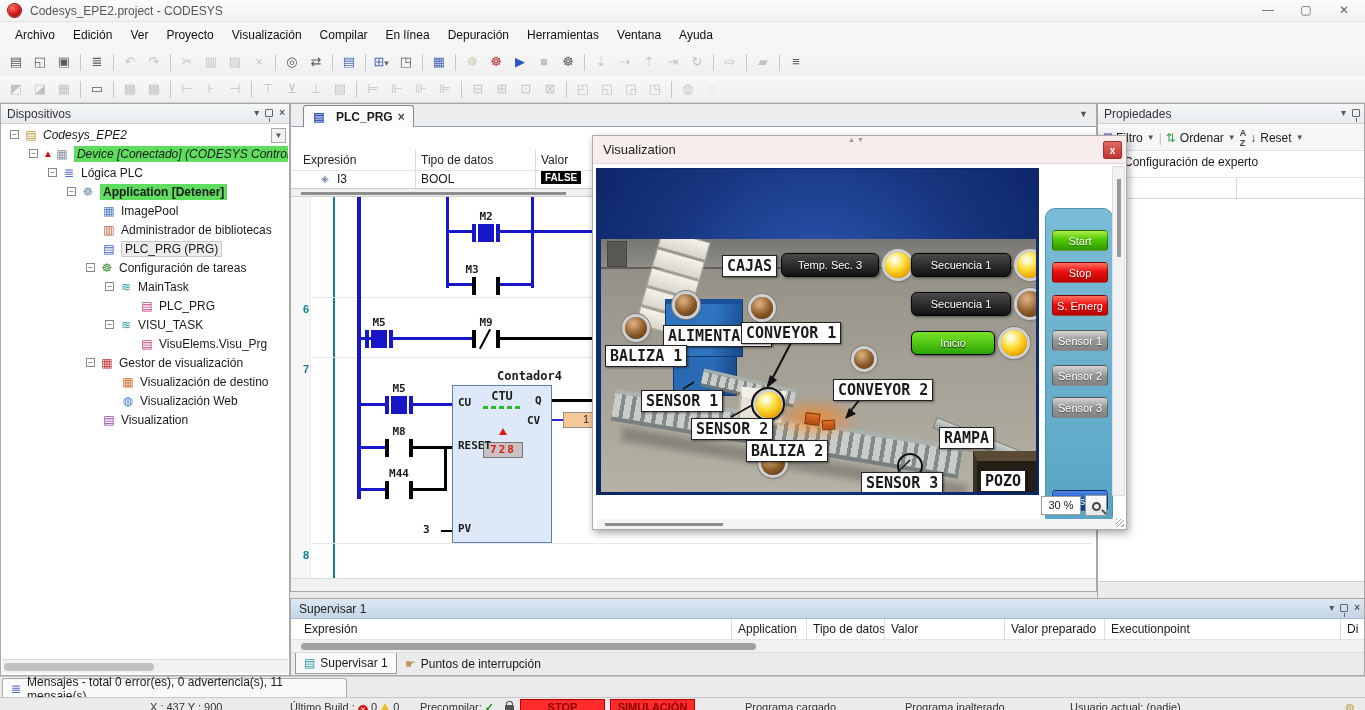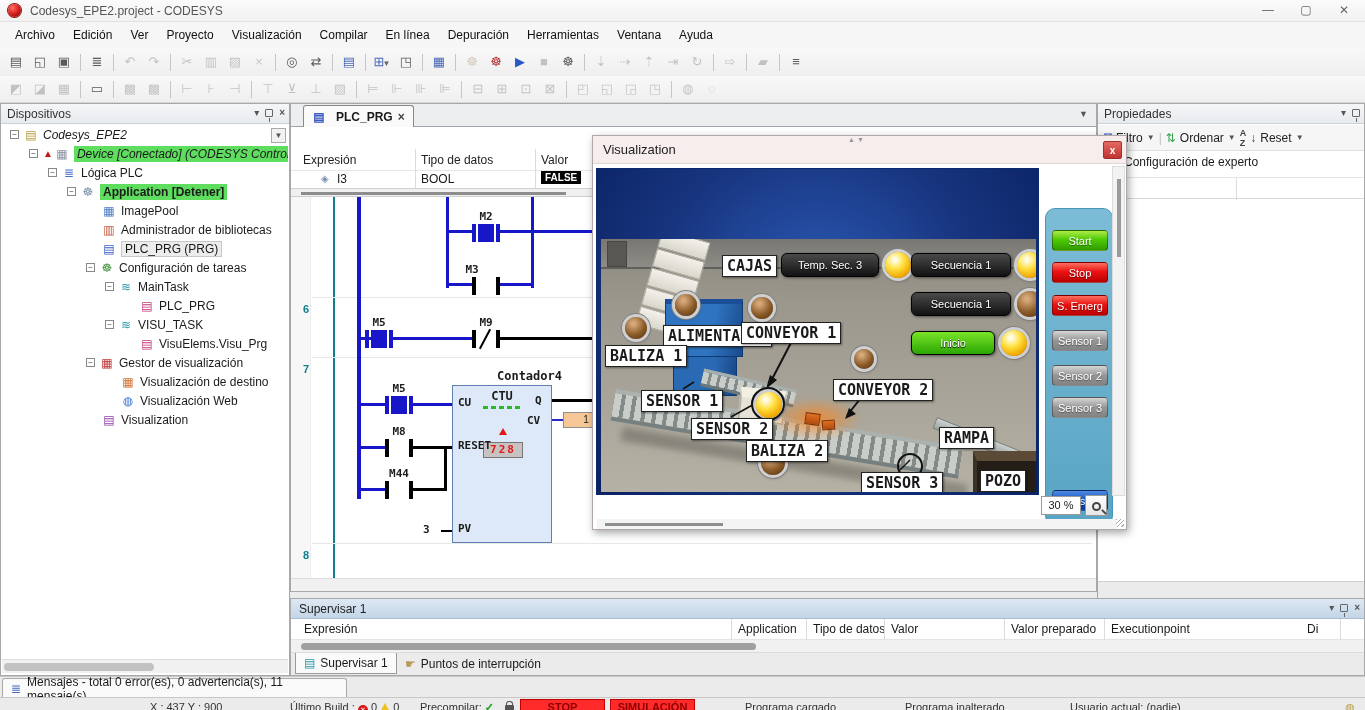--- a/index.html
+++ b/index.html
@@ -514,21 +514,21 @@
       <div class="abs" style="left: 447px; top: 3px;">Application</div>
       <div class="abs wcol-sep" style="left: 440px; top: 0px; height: 21px;"></div>
       <div class="abs" style="left: 522px; top: 3px;">Tipo de datos</div>
       <div class="abs wcol-sep" style="left: 515px; top: 0px; height: 21px;"></div>
       <div class="abs" style="left: 600px; top: 3px;">Valor</div>
       <div class="abs wcol-sep" style="left: 593px; top: 0px; height: 21px;"></div>
       <div class="abs" style="left: 720px; top: 3px;">Valor preparado</div>
       <div class="abs wcol-sep" style="left: 713px; top: 0px; height: 21px;"></div>
       <div class="abs" style="left: 820px; top: 3px;">Executionpoint</div>
       <div class="abs wcol-sep" style="left: 813px; top: 0px; height: 21px;"></div>
-      <div class="abs" style="left: 1016px; top: 3px;">Di</div>
+      <div class="abs" style="left: 1056px; top: 3px;">Di</div>
       <div class="abs wcol-sep" style="left: 1049px; top: 0px; height: 21px;"></div>
     </div>
   <div id="wpscroll" class="abs">
     <div class="hthumb" style="left:10px;top:3px;width:455px;height:7px;background:#a0a0a0"></div>
   </div>
   <div id="wptabs" class="abs">
       <div class="btab active" style="left: 4px;">
         <div style="color: rgb(40, 152, 168);">▤</div>
         <div>Supervisar 1</div>
       </div>

